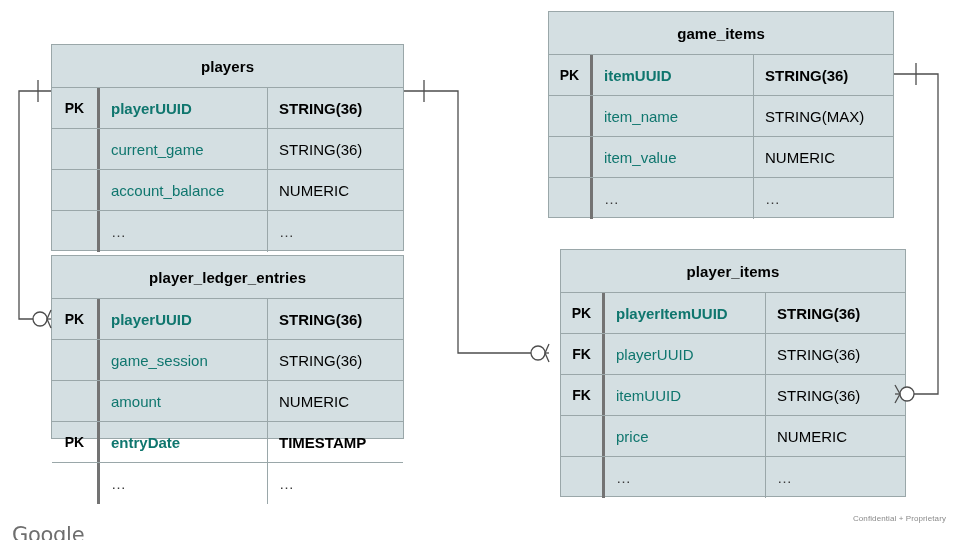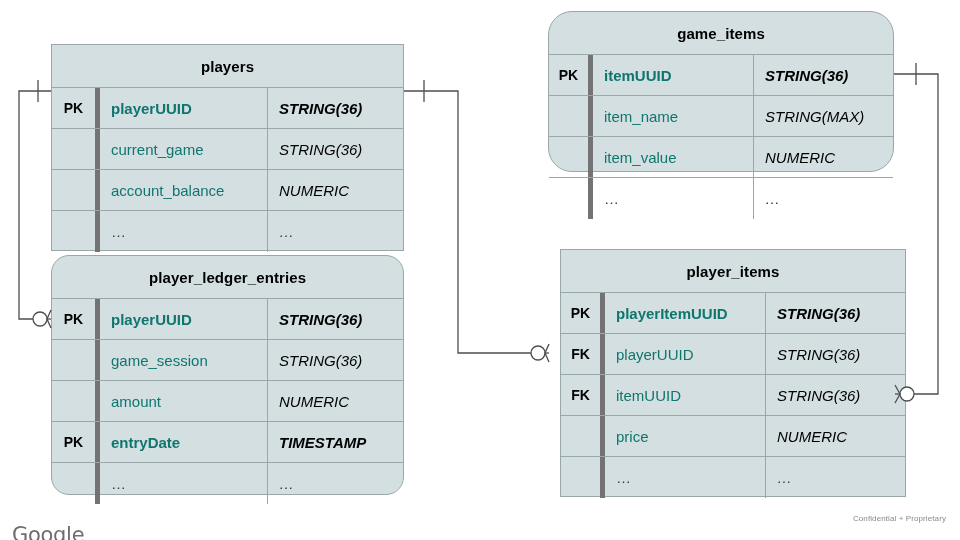--- a/index.html
+++ b/index.html
@@ -44,21 +44,21 @@
     height: 43px;
     box-sizing: border-box;
     border-bottom: 1px solid #9aa7a9;
     font-weight: bold;
     font-size: 15px;
     color: #000000;
     letter-spacing: 0.1px;
   }
   .cell-key {
     box-sizing: border-box;
-    border-right: 5px solid #737373;
+    border-right: 3px solid #737373;
     height: 100%;
     display: flex;
     align-items: center;
     justify-content: center;
     font-size: 14px;
     font-weight: bold;
     color: #000000;
     flex: none;
   }
   .cell-name {
@@ -78,21 +78,20 @@
     box-sizing: border-box;
     height: 100%;
     display: flex;
     align-items: center;
     padding-left: 11px;
     font-size: 15px;
     color: #000000;
     flex: 1 1 auto;
     overflow: hidden;
     white-space: nowrap;
-    font-style: italic;
   }
   .row.pk .cell-name,
   .row.pk .cell-type { font-weight: bold; }
   .row.ellipsis .cell-name,
   .row.ellipsis .cell-type { color: #3b3b3b; letter-spacing: 2px; }
 
   
   .left-entity { left: 51px; width: 353px; }
   .left-entity .cell-key  { width: 48px; }
   .left-entity .cell-name { width: 168px; }
@@ -158,21 +157,21 @@
       <span class="cell-name">account_balance</span>
       <span class="cell-type">NUMERIC</span>
     </div>
     <div class="row ellipsis">
       <span class="cell-key"></span>
       <span class="cell-name">…</span>
       <span class="cell-type">…</span>
     </div>
   </div>
 
-  <div class="entity left-entity" style="top:255px;height:240px;border-radius:18px;">
+  <div class="entity left-entity" style="top:255px;height:184px;">
     <div class="header">player_ledger_entries</div>
 
     <div class="row pk">
       <span class="cell-key">PK</span>
       <span class="cell-name">playerUUID</span>
       <span class="cell-type">STRING(36)</span>
     </div>
     <div class="row">
       <span class="cell-key"></span>
       <span class="cell-name">game_session</span>
@@ -188,21 +187,21 @@
       <span class="cell-name">entryDate</span>
       <span class="cell-type">TIMESTAMP</span>
     </div>
     <div class="row ellipsis">
       <span class="cell-key"></span>
       <span class="cell-name">…</span>
       <span class="cell-type">…</span>
     </div>
   </div>
 
-  <div class="entity right-entity" style="top:11px;height:161px;border-radius:24px;">
+  <div class="entity right-entity" style="top:11px;height:207px;">
     <div class="header">game_items</div>
 
     <div class="row pk">
       <span class="cell-key">PK</span>
       <span class="cell-name">itemUUID</span>
       <span class="cell-type">STRING(36)</span>
     </div>
     <div class="row">
       <span class="cell-key"></span>
       <span class="cell-name">item_name</span>

